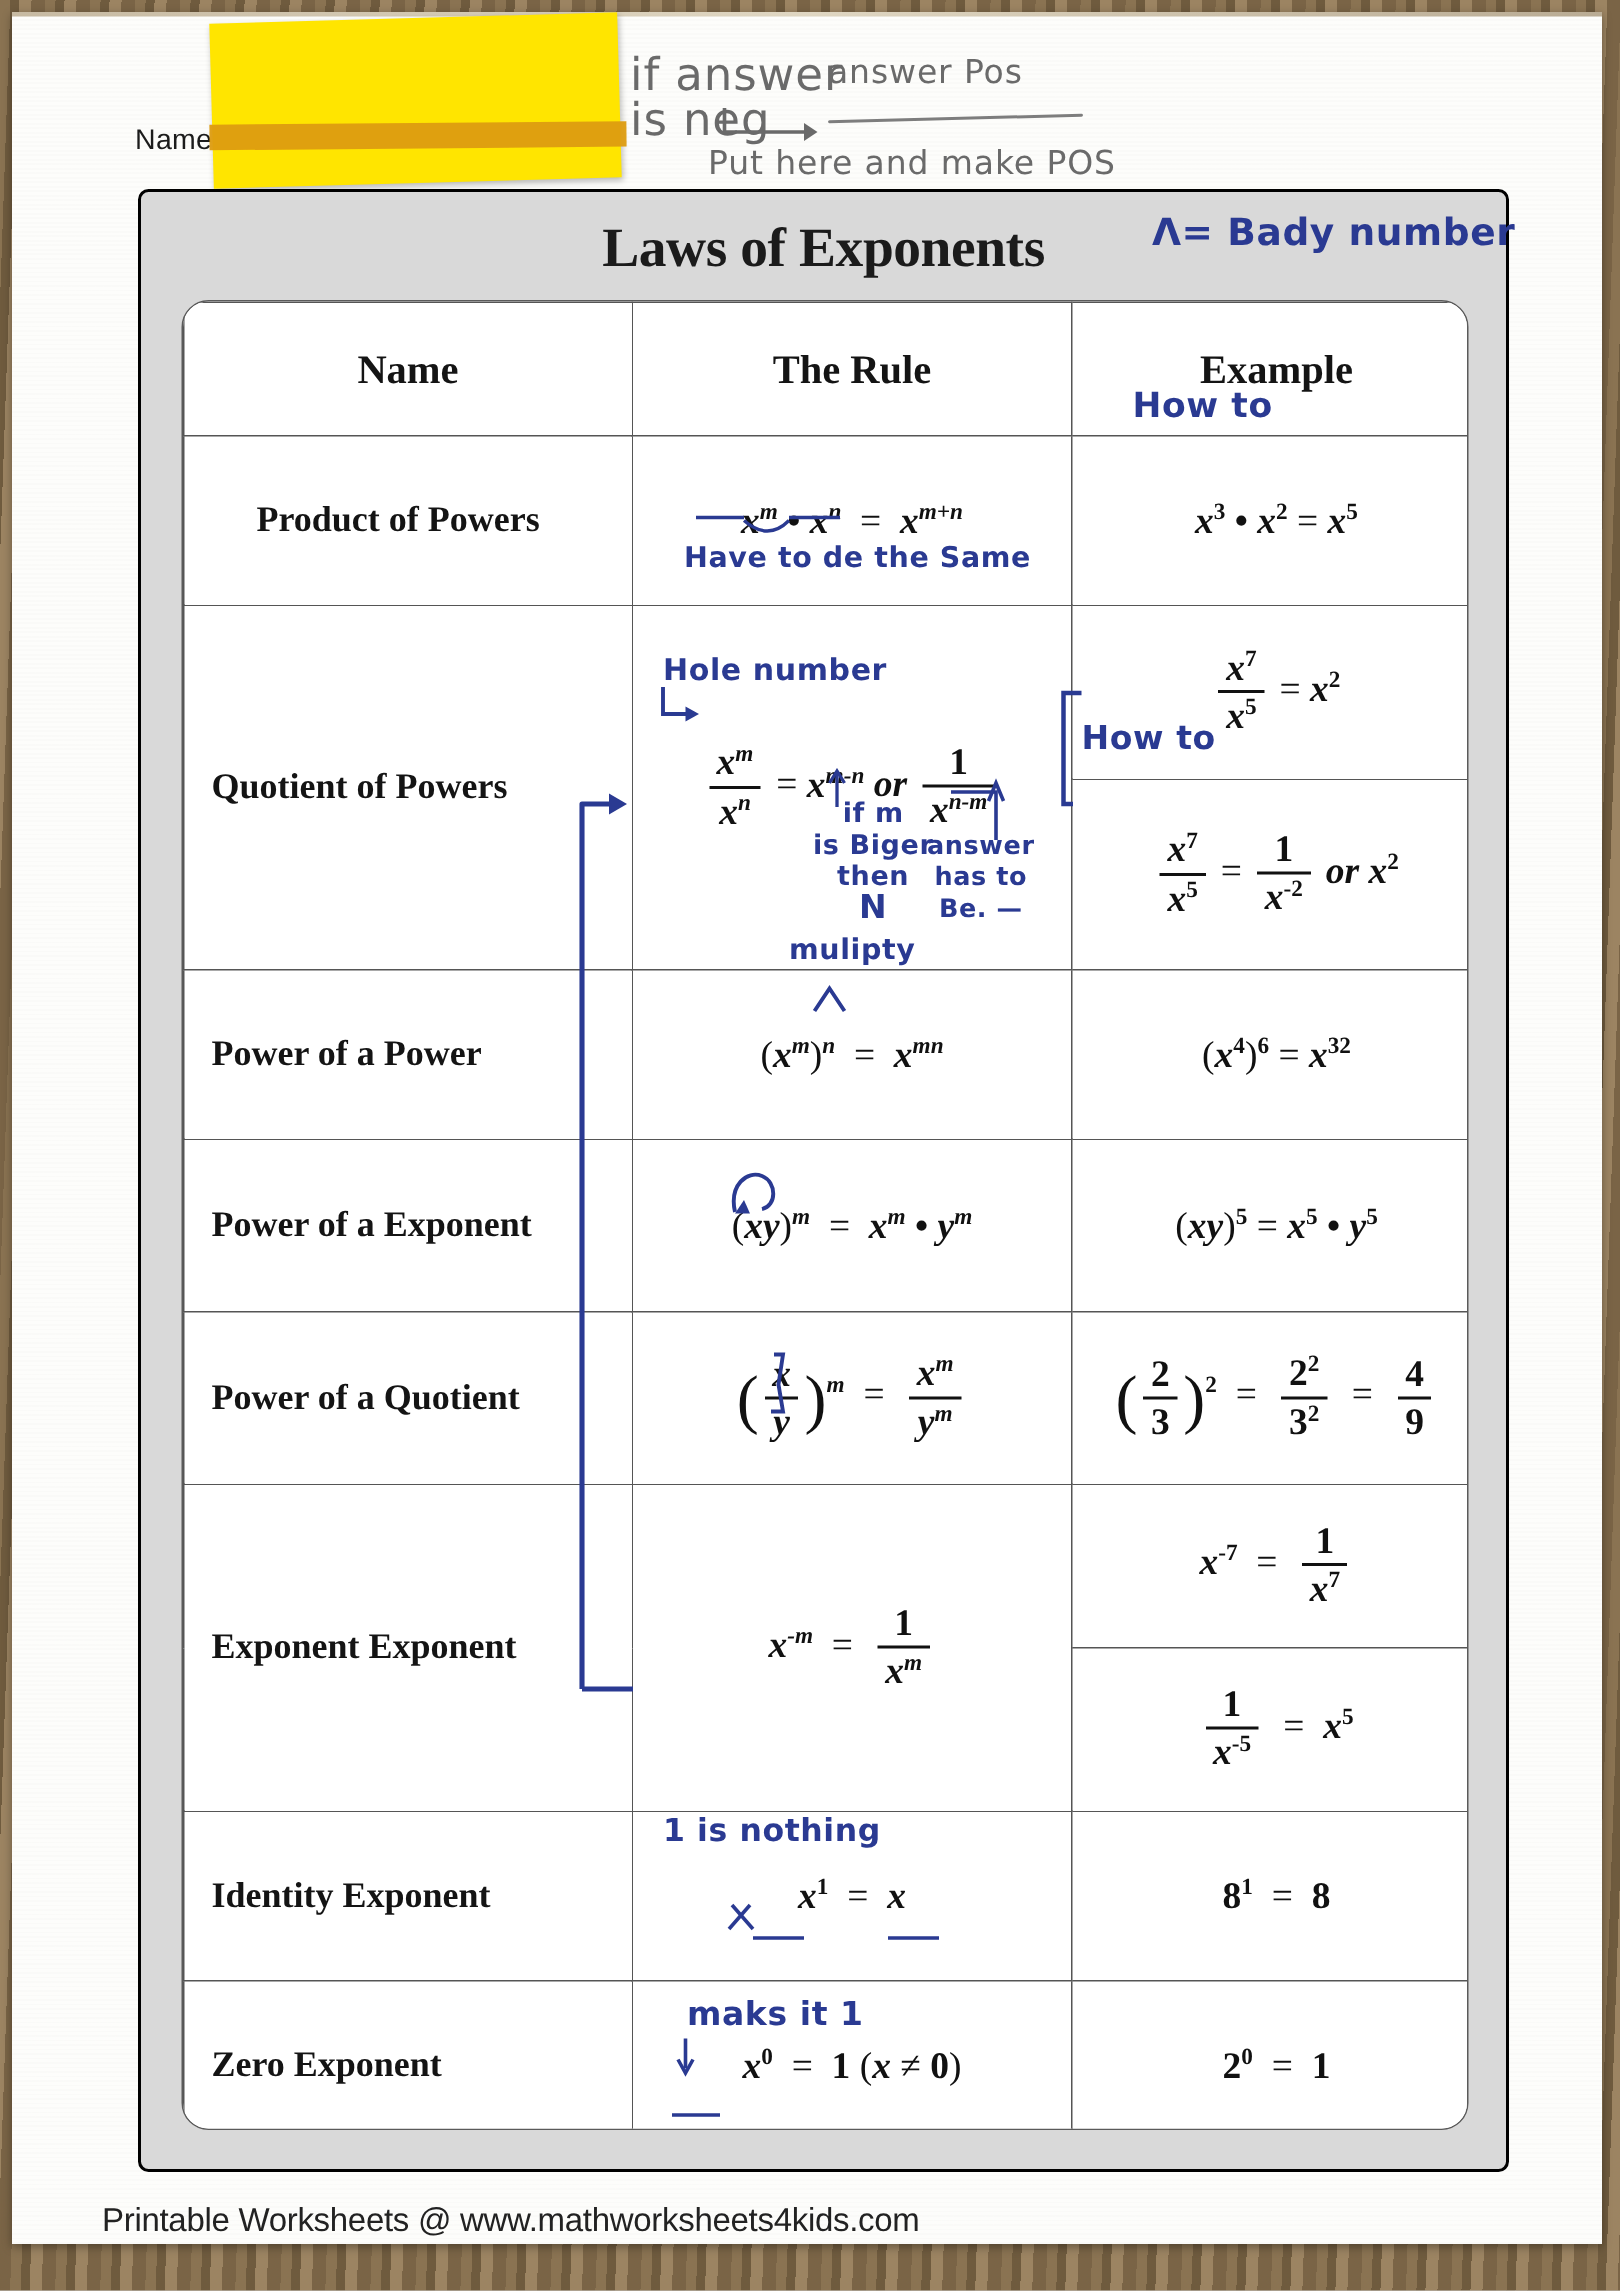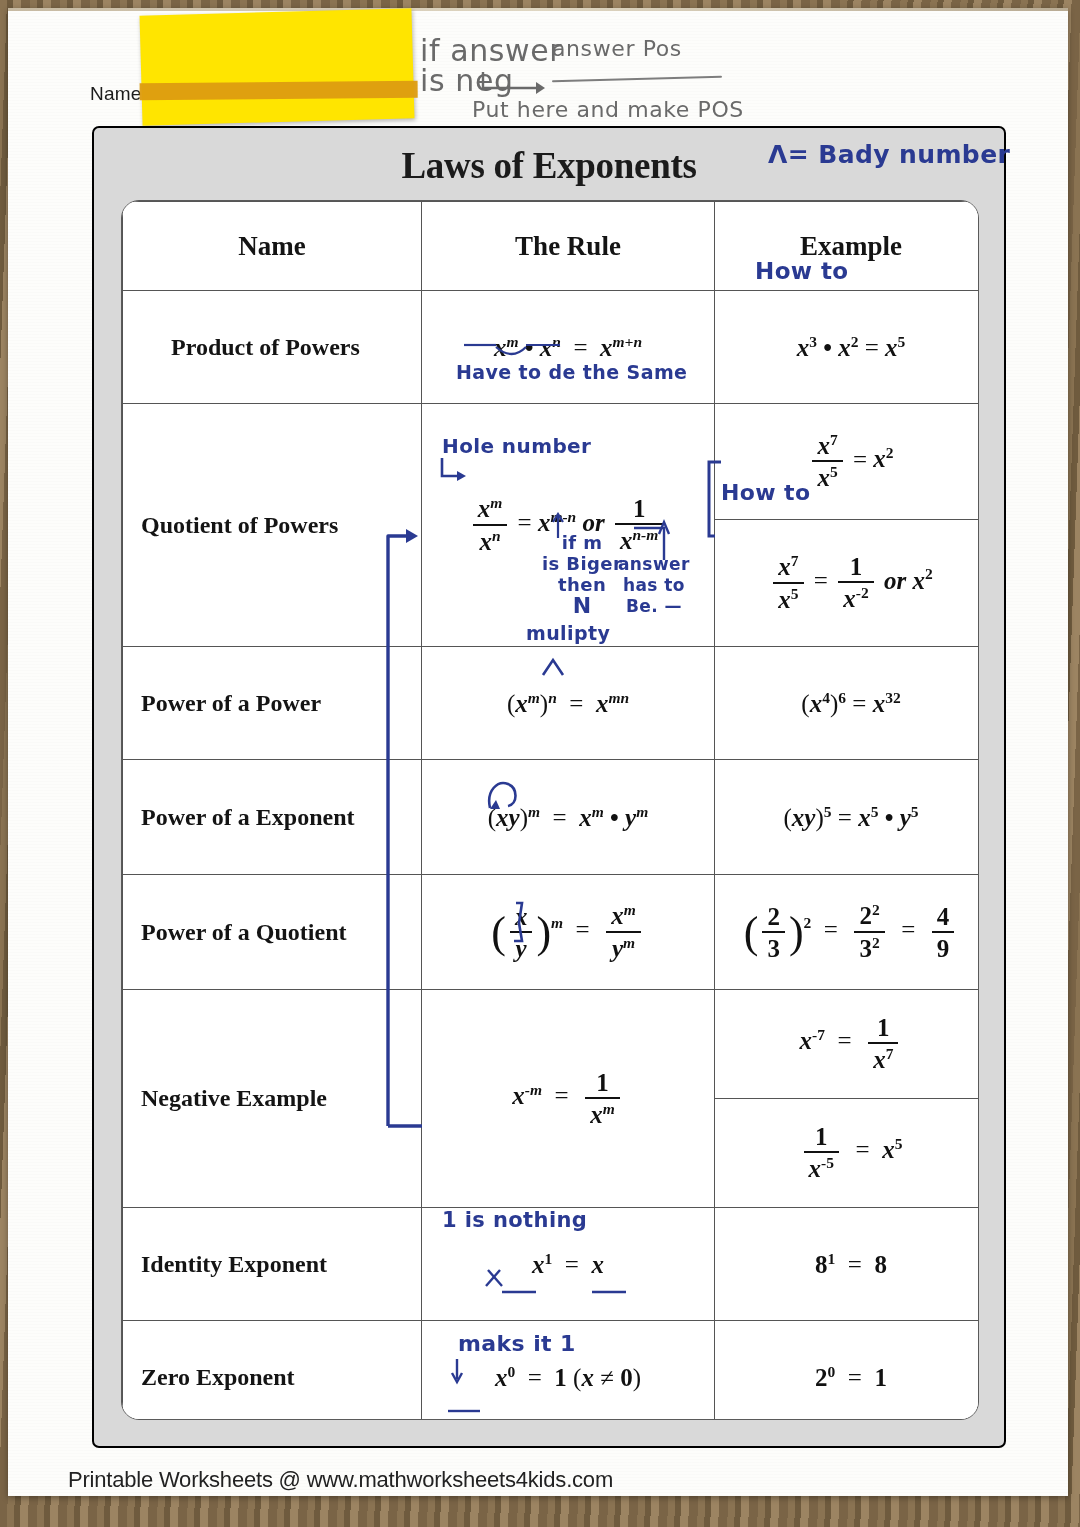--- a/index.html
+++ b/index.html
@@ -267,21 +267,21 @@
           <td class="c3 math">
             <span class="paren">(</span><span class="frac"><span class="num"><b>2</b></span><span class="den"><b>3</b></span></span><span class="paren">)</span><sup class="up">2</sup>
             &nbsp;=&nbsp;
             <span class="frac"><span class="num"><b>2</b><sup class="up">2</sup></span><span class="den"><b>3</b><sup class="up">2</sup></span></span>
             &nbsp;=&nbsp;
             <span class="frac"><span class="num"><b>4</b></span><span class="den"><b>9</b></span></span>
           </td>
         </tr>
 
         <tr>
-          <td class="c1 rowname" rowspan="2">Negative Example</td>
+          <td class="c1 rowname" rowspan="2">Exponent Exponent</td>
           <td class="c2 math" rowspan="2" style="height:212px;">
             <i>x</i><sup>-m</sup> &nbsp;=&nbsp;
             <span class="frac"><span class="num"><b>1</b></span><span class="den"><i>x</i><sup>m</sup></span></span>
           </td>
           <td class="c3 math" style="height:106px;">
             <i>x</i><sup class="up">-7</sup> &nbsp;=&nbsp;
             <span class="frac"><span class="num"><b>1</b></span><span class="den"><i>x</i><sup class="up">7</sup></span></span>
           </td>
         </tr>
         <tr>

